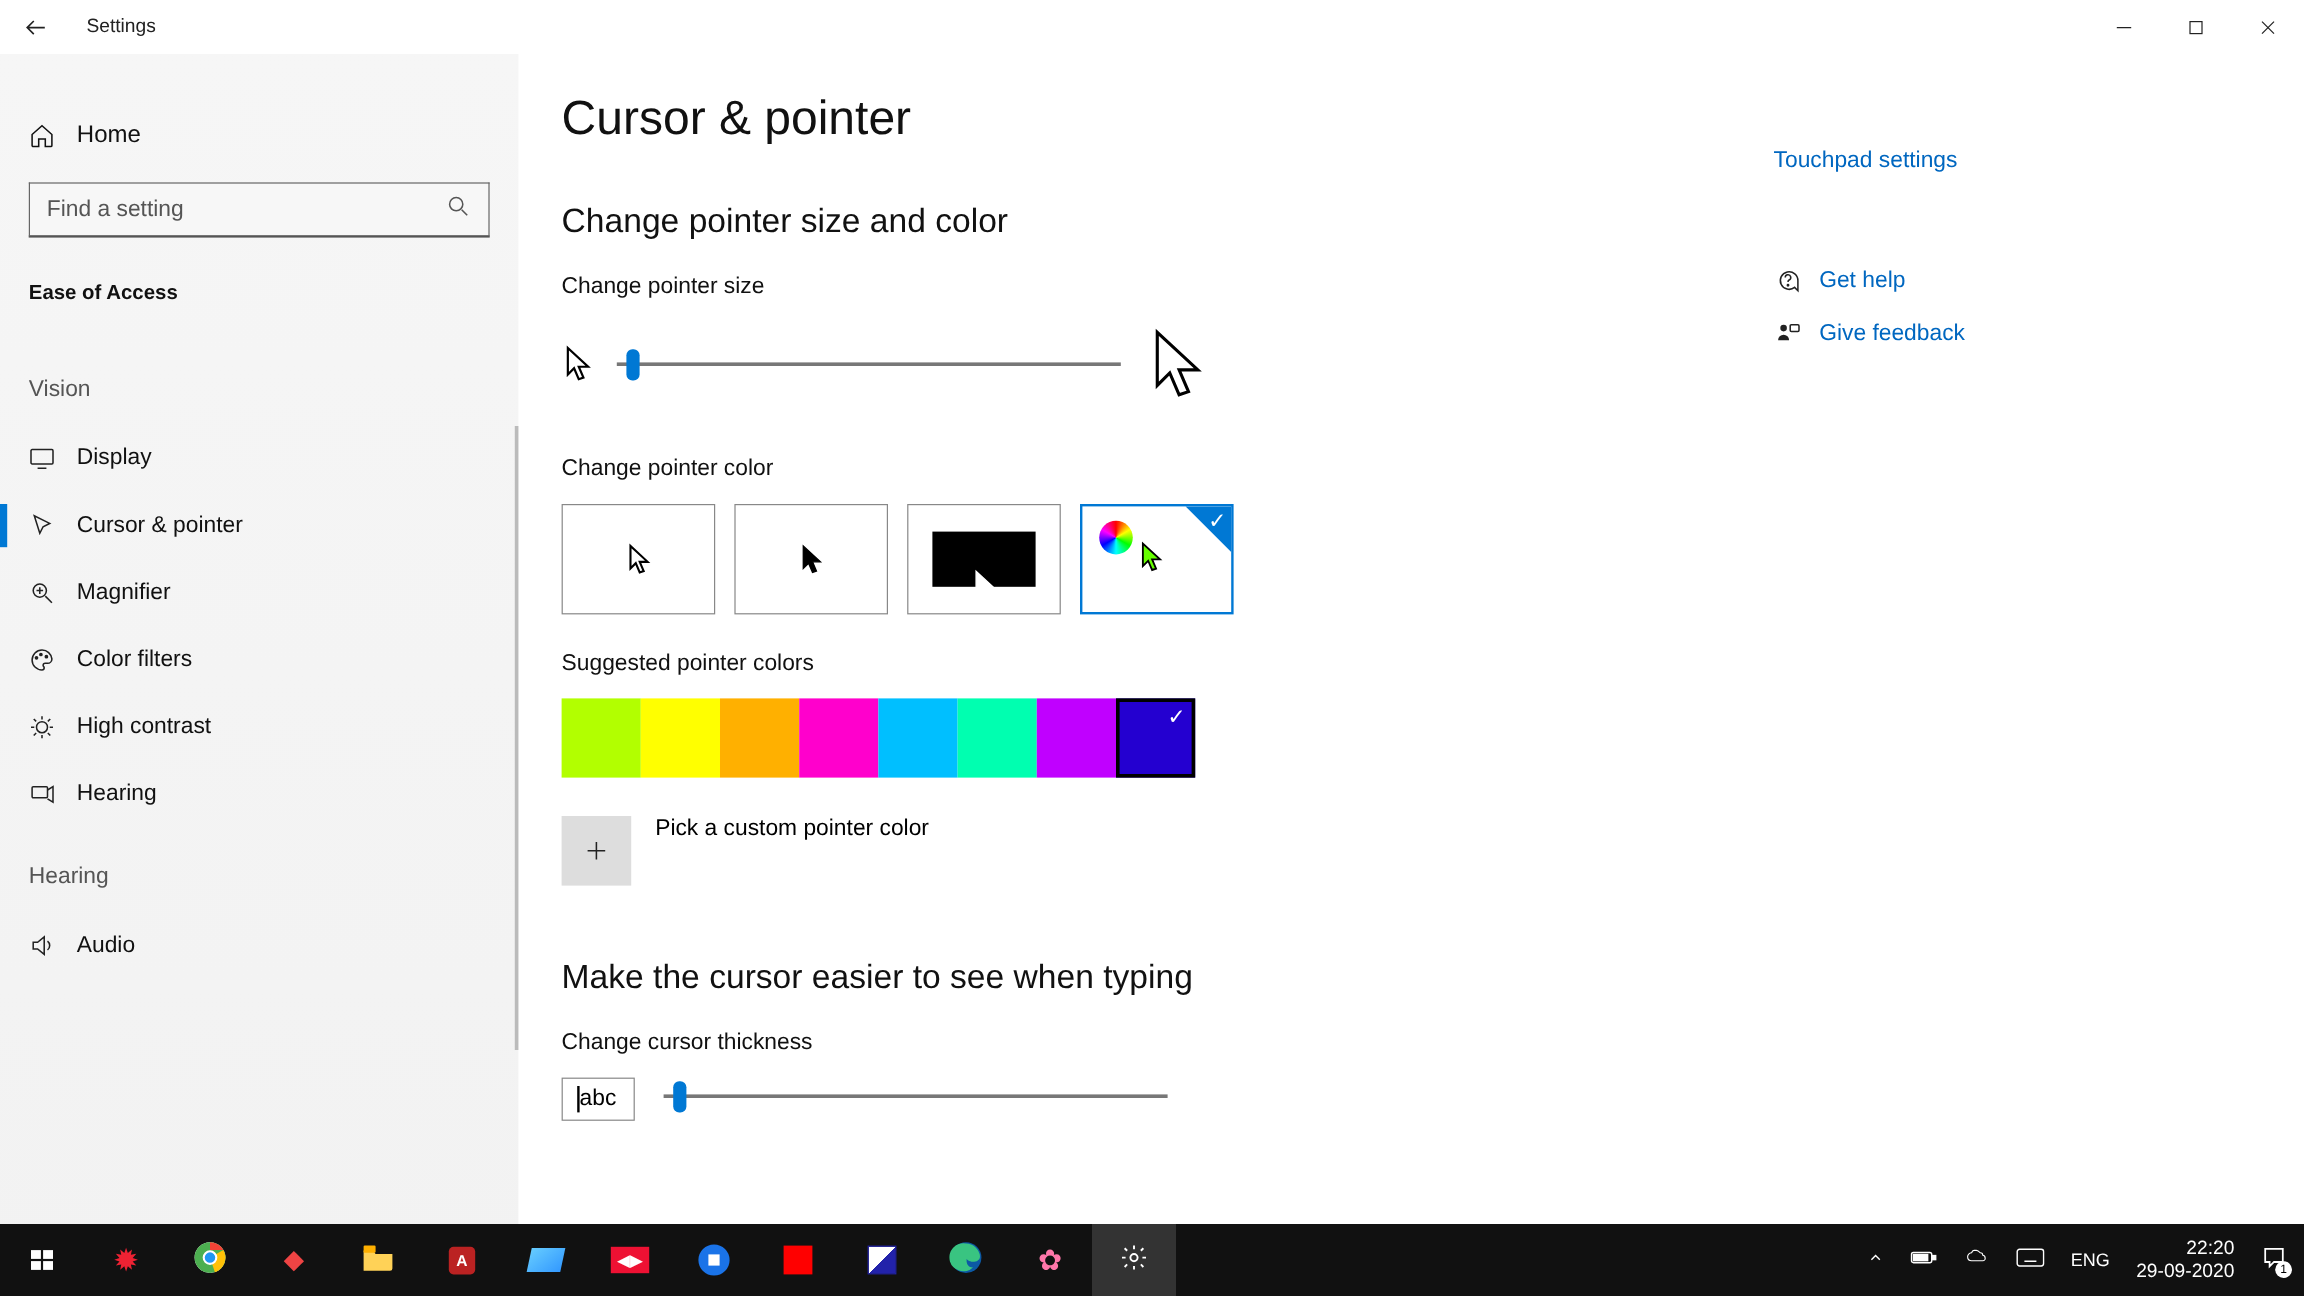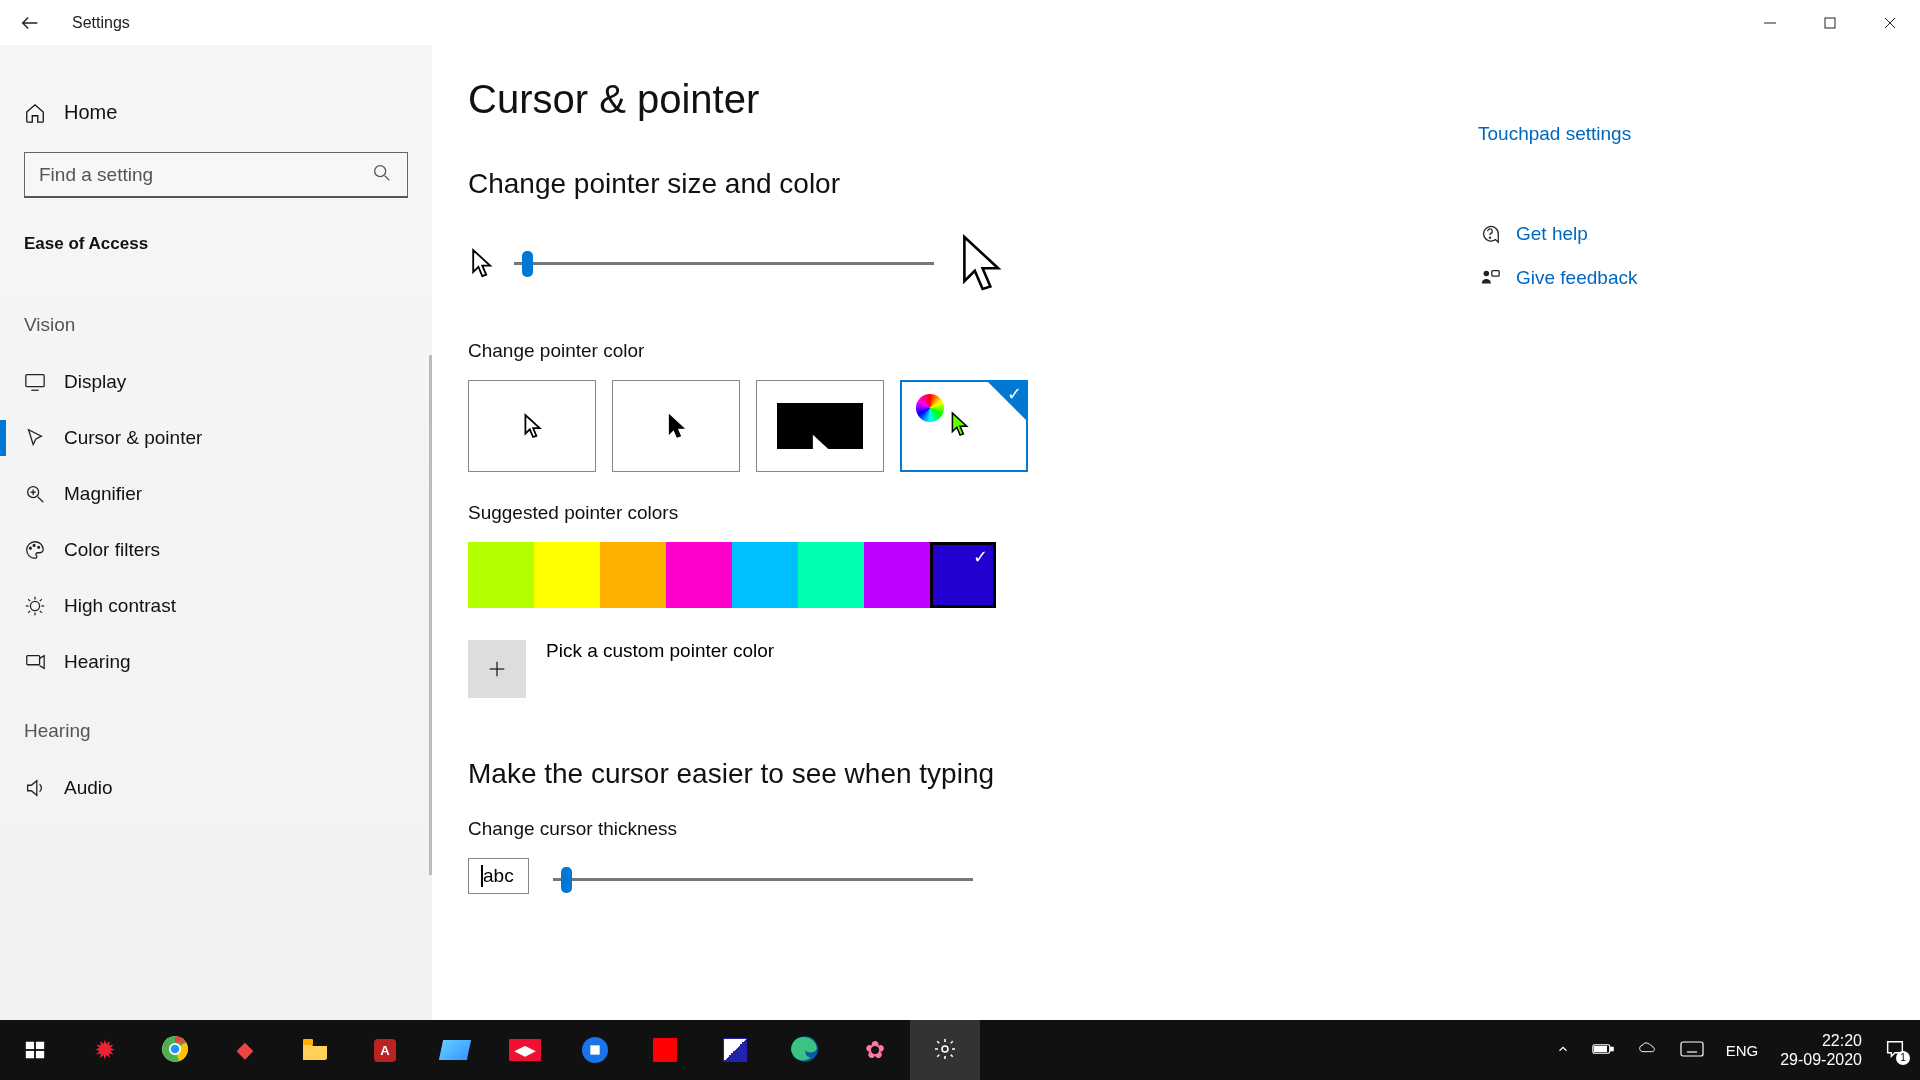--- a/index.html
+++ b/index.html
@@ -51,21 +51,21 @@
   .wheel { width: 28px; height: 28px; border-radius: 50%; background: conic-gradient(red, yellow, lime, cyan, blue, magenta, red); position: absolute; top: 12px; left: 14px; }
 
   .sugg-colors { display: flex; margin-bottom: 32px; }
   .swatch { width: 66px; height: 66px; cursor: pointer; position: relative; }
   .swatch.selected { outline: 3px solid #000; outline-offset: -3px; }
   .swatch.selected::after { content: "✓"; color: #fff; position: absolute; top: 4px; right: 8px; font-size: 18px; }
 
   .custom-row { display: flex; gap: 20px; margin-bottom: 60px; }
   .plus-btn { width: 58px; height: 58px; background: #ddd; display: flex; align-items: center; justify-content: center; font-size: 24px; font-weight: 300; color: #222; cursor: pointer; }
 
-  .thickness-row { display: flex; align-items: flex-end; gap: 24px; }
+  .thickness-row { display: flex; align-items: flex-start; gap: 24px; }
   .abc-box { border: 1px solid #888; padding: 6px 14px; font-size: 19px; position: relative; }
   .abc-box .caret { position: absolute; left: 12px; top: 6px; bottom: 6px; width: 2px; background: #000; }
 
   
   .right-col { width: 360px; padding-top: 46px; }
   .link { color: #0067c0; font-size: 19px; cursor: pointer; display: flex; align-items: center; gap: 14px; margin-bottom: 22px; }
   .right-sep { height: 56px; }
   .link .icon { color: #222; width: 24px; display: flex; justify-content: center; }
 
   
@@ -224,20 +224,21 @@
       </div>
       <div class="sidebar-scroll"></div>
     </div>
 
     <div class="main">
       <div class="content">
         <div class="page-title">Cursor &amp; pointer</div>
 
         <div class="section-title">Change pointer size and color</div>
 
+        <div class="field-label">Change pointer size</div>
         <div class="size-row">
           <span class="cursor-small">
             <svg width="26" height="32" viewBox="0 0 20 24" fill="#fff" stroke="#000" stroke-width="1.4">
                 <path d="M4 2v17l4-4 3 7 3-1-3-7h6z"></path>
               </svg>
           </span>
           <div class="slider">
             <div class="track"></div>
             <div class="thumb" style="left:2%"></div>
           </div>

